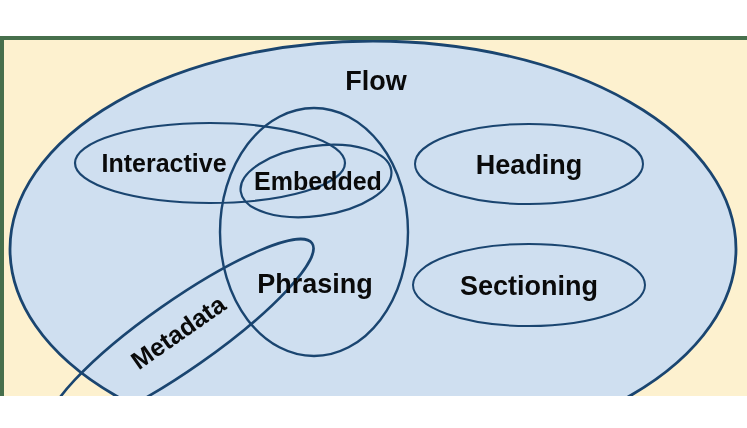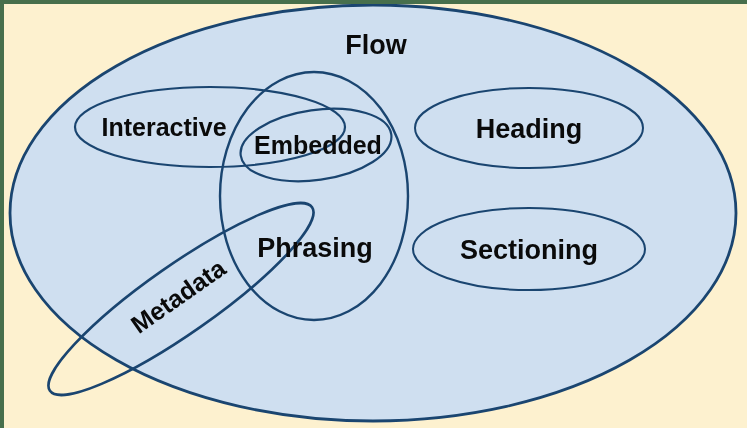--- a/index.html
+++ b/index.html
@@ -4,23 +4,24 @@
 <style>
   html, body {
     margin: 0;
     padding: 0;
     background: #ffffff;
     font-family: "Liberation Sans", sans-serif;
   }
   .frame {
     position: relative;
     width: 747px;
-    height: 428px;
+    height: 360px;
     background: #fdf1cf;
     overflow: hidden;
+    margin-top: 36px;
   }
   .frame svg {
     position: absolute;
     top: 0;
     left: 0;
     display: block;
   }
   .border-top {
     position: absolute;
     top: 0; left: 0;

